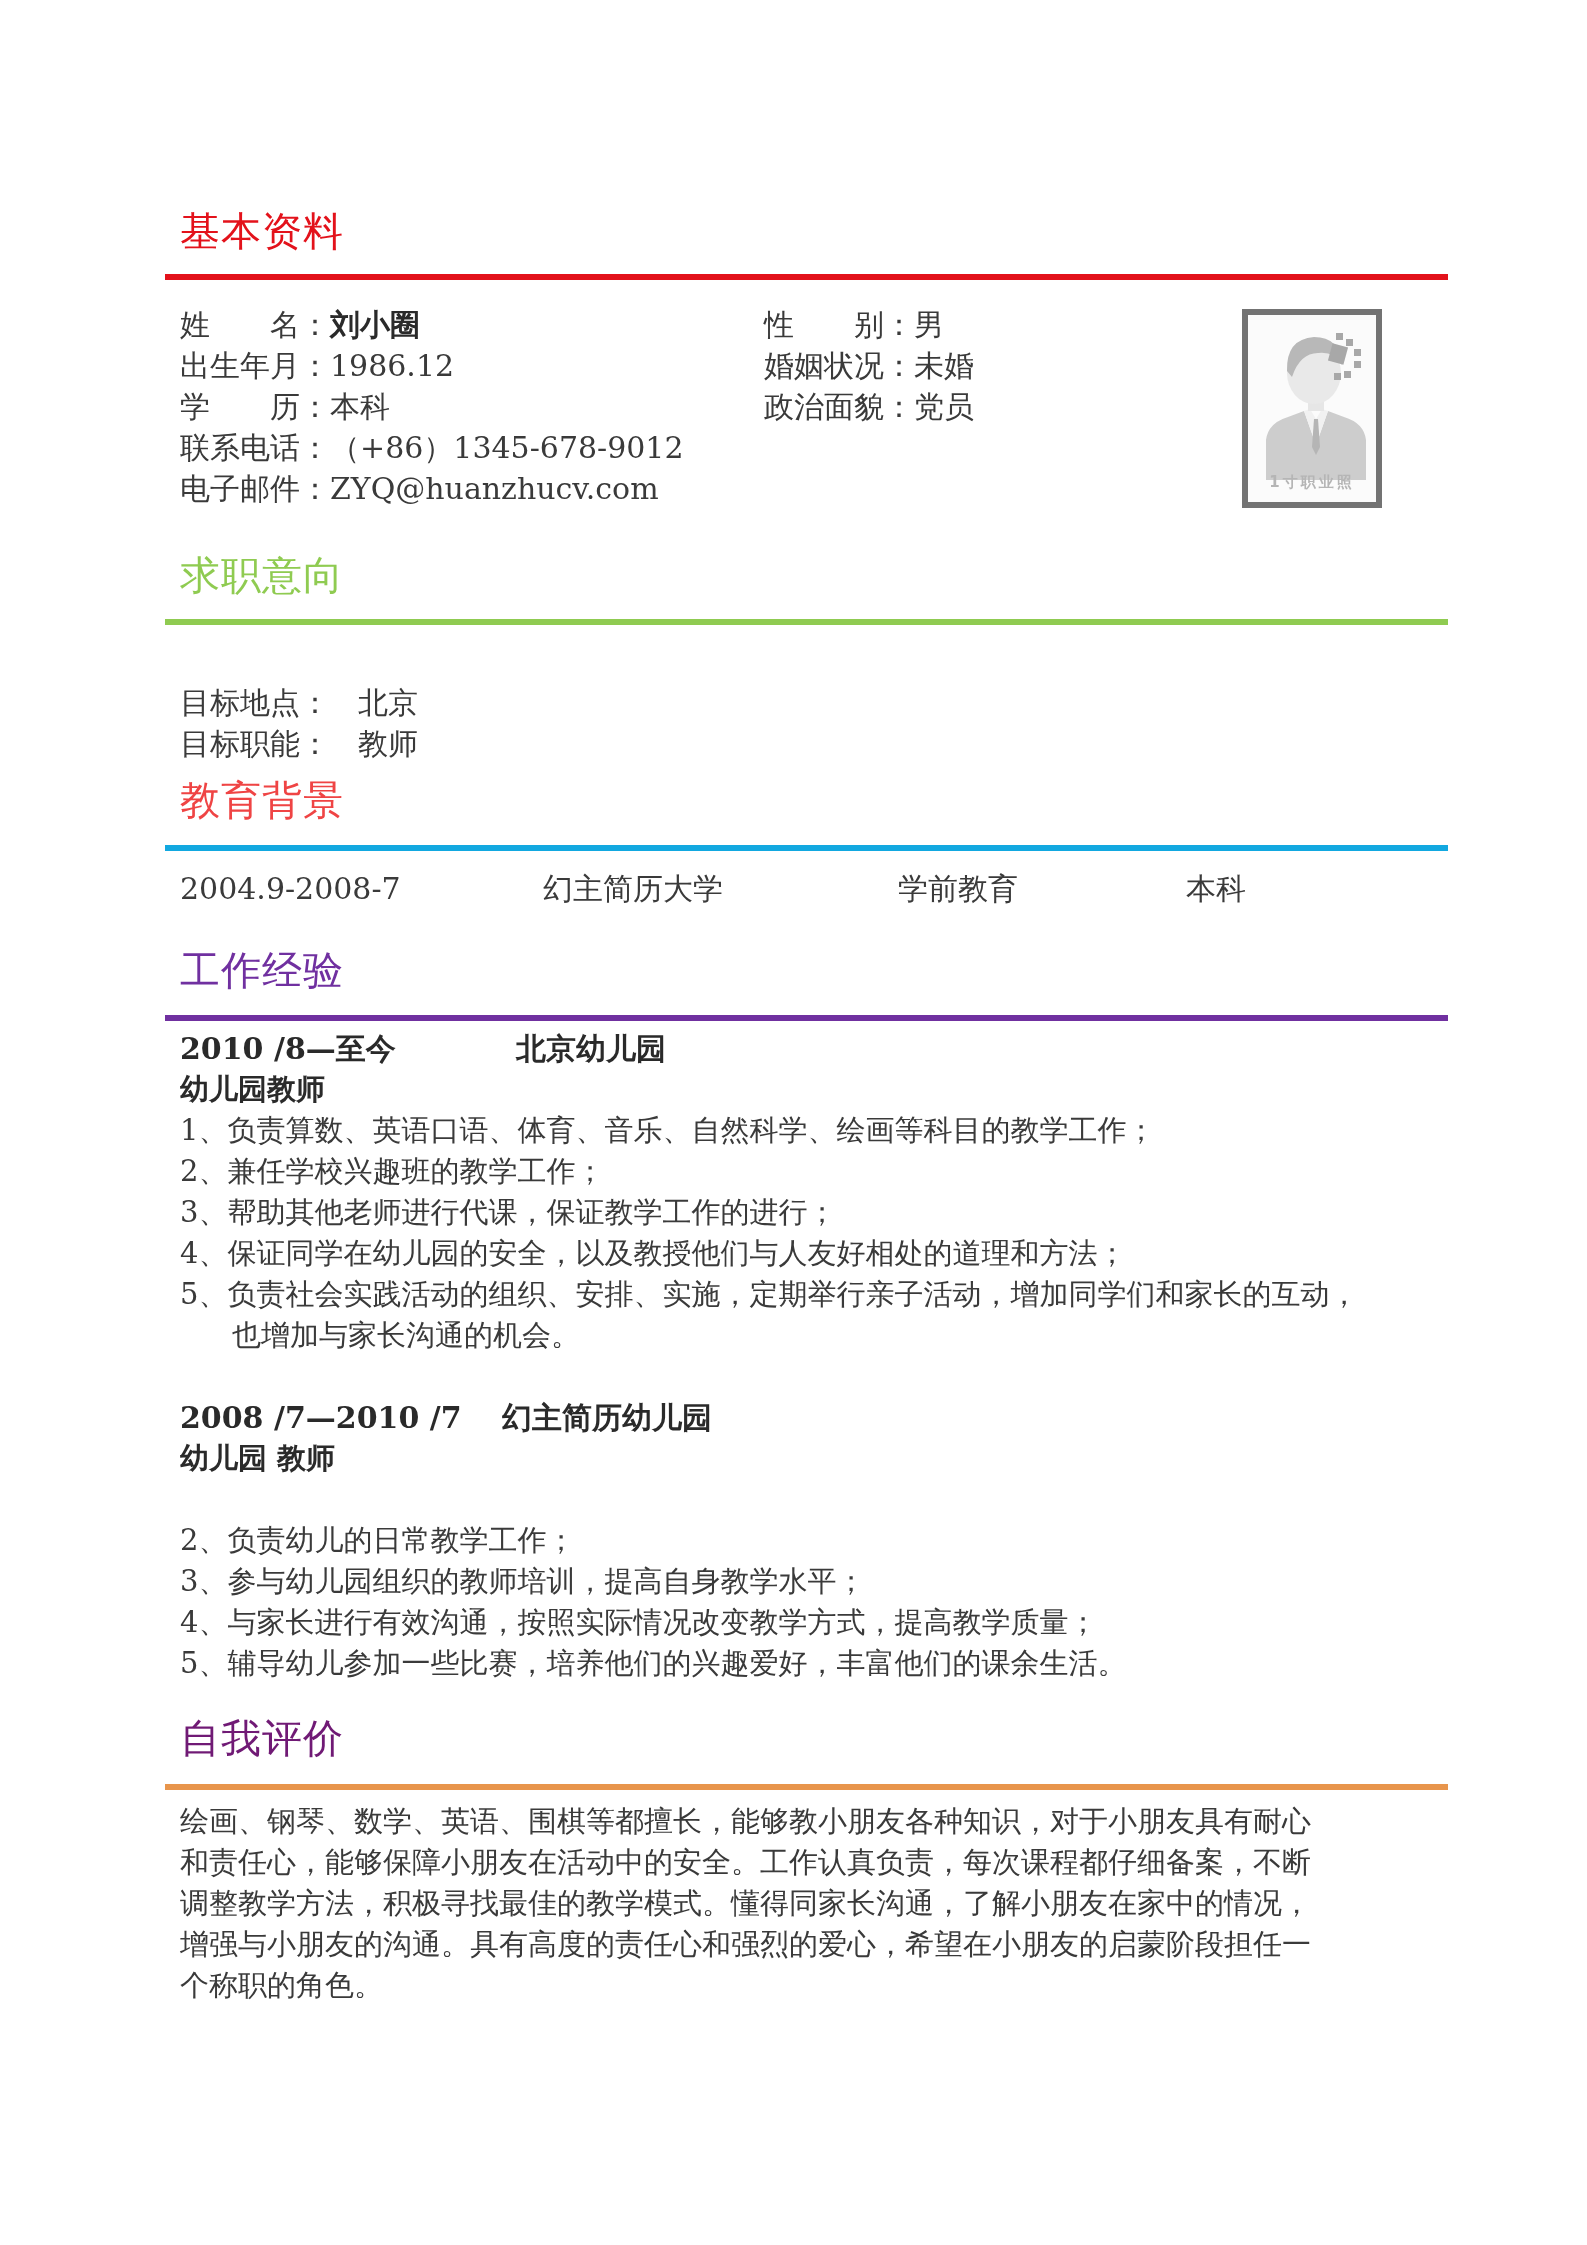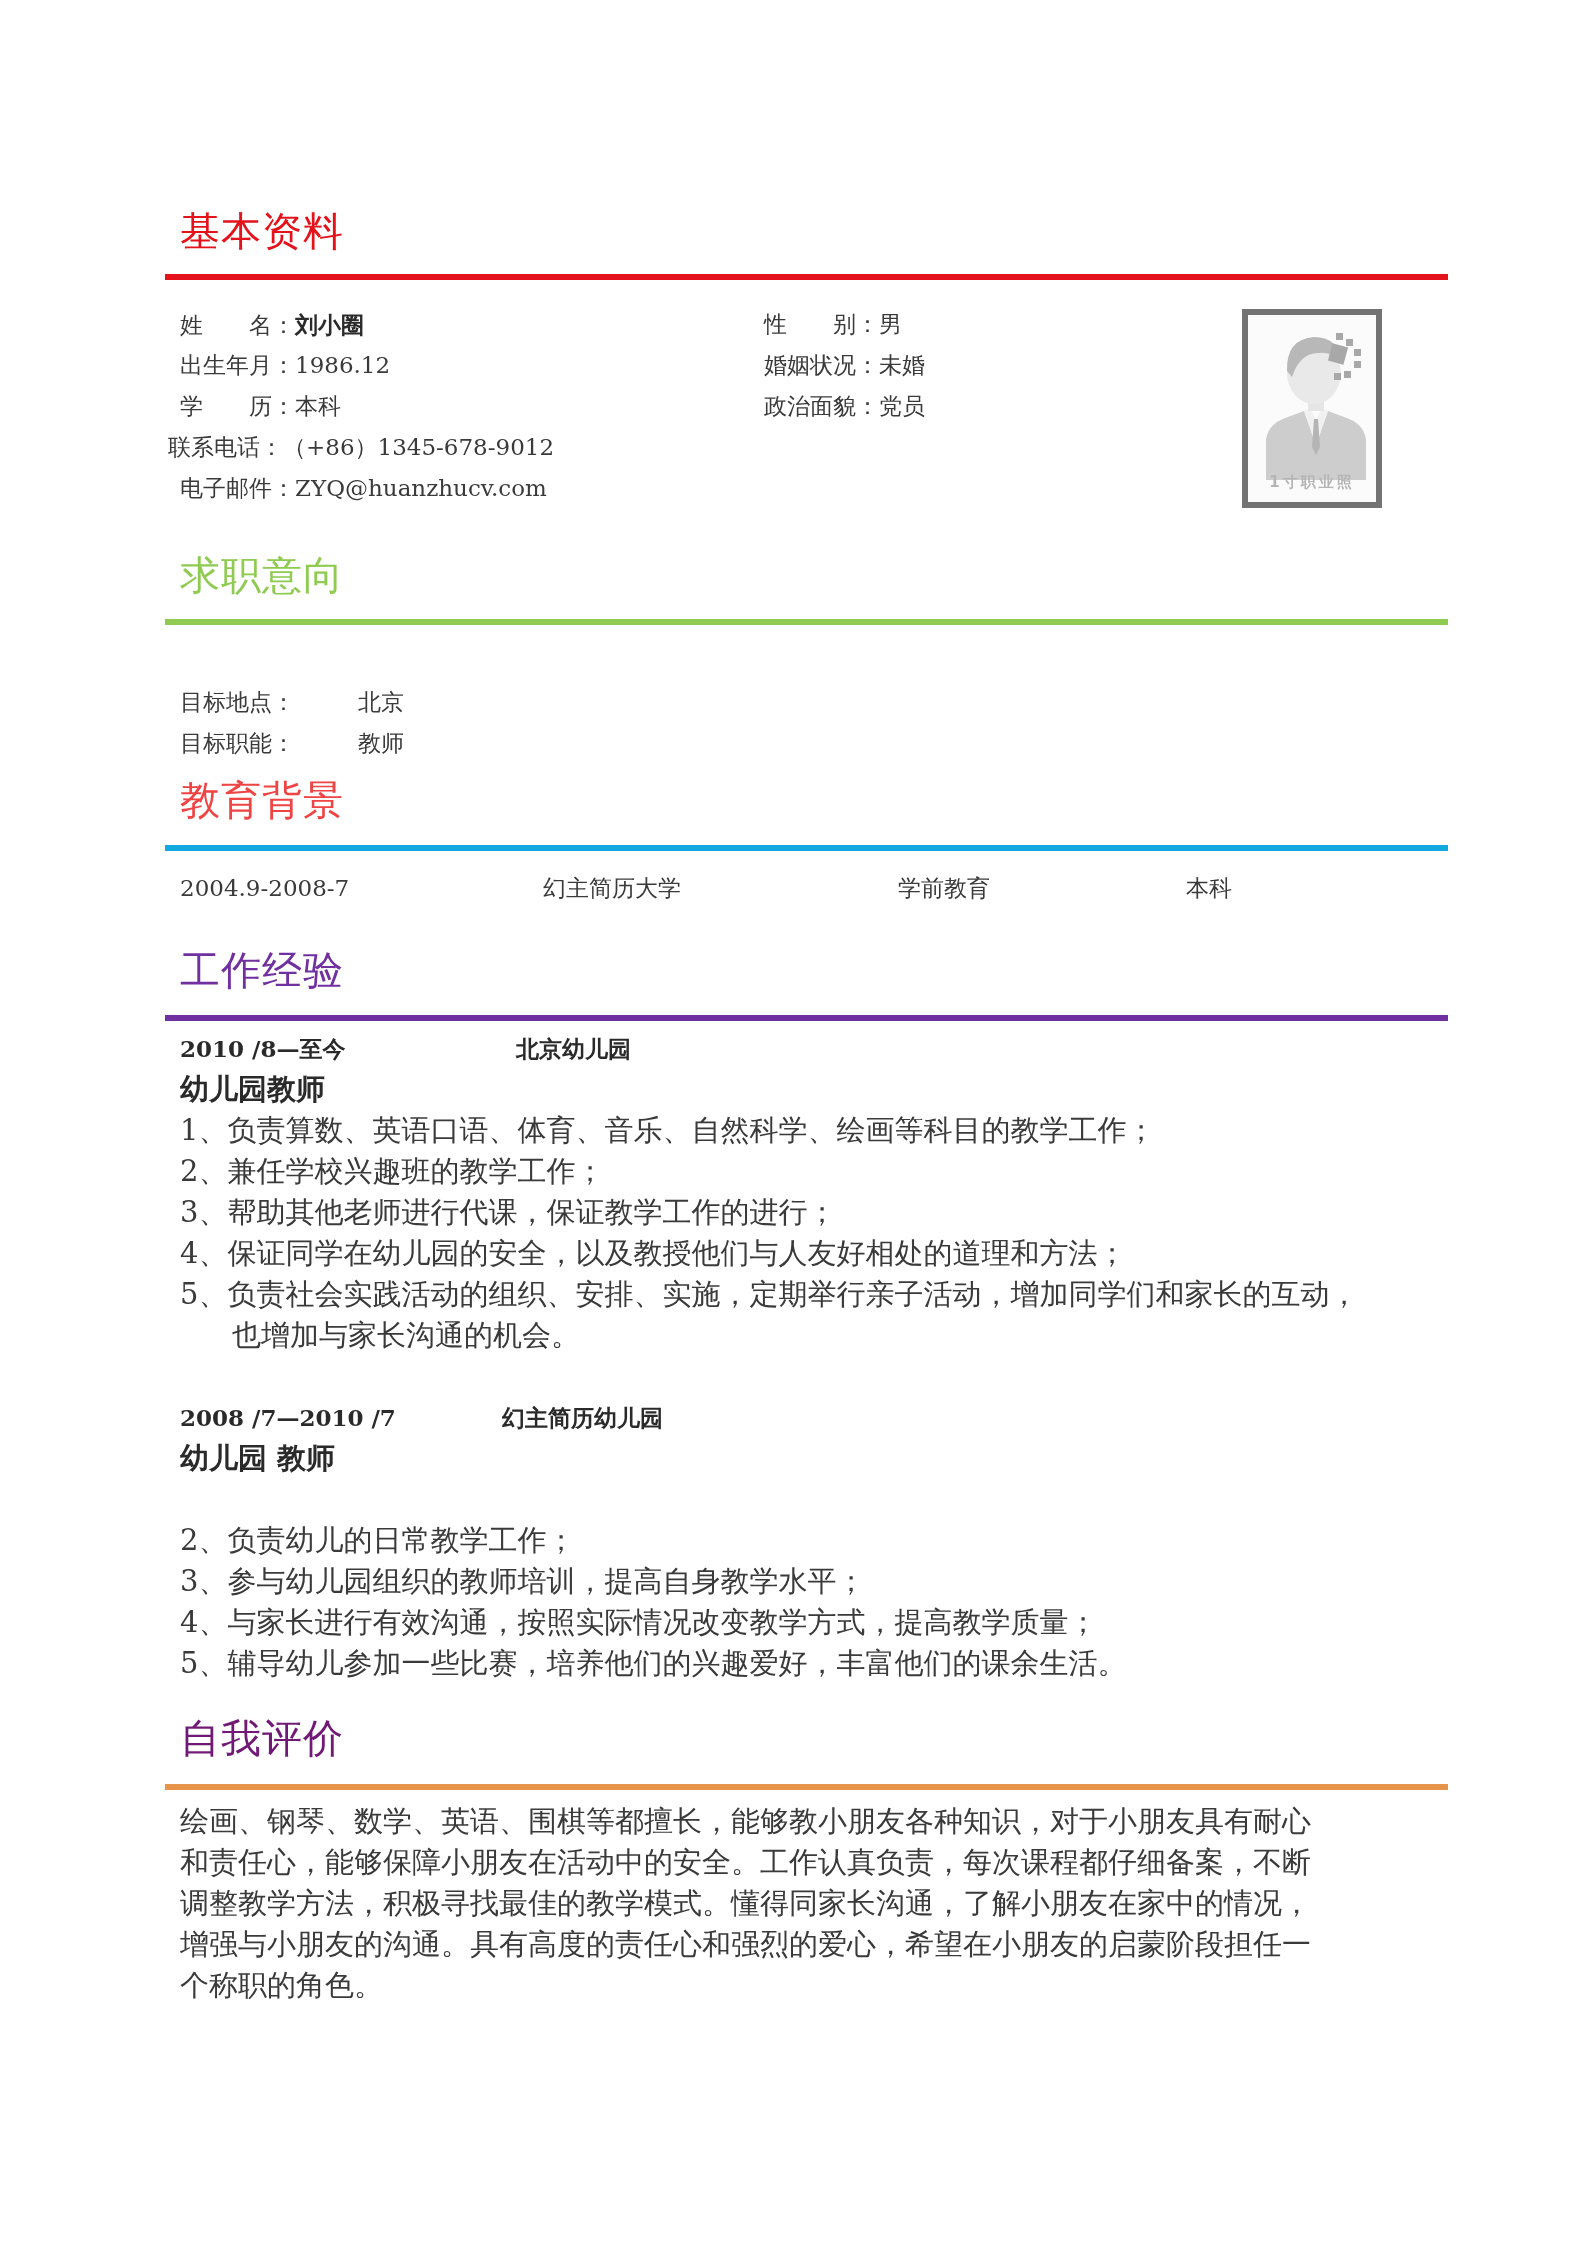--- a/index.html
+++ b/index.html
@@ -1,21 +1,21 @@
 <!DOCTYPE html>
 <html><head>
 <meta charset="utf-8">
 <style>
   html, body { margin:0; padding:0; background:#ffffff; }
   body { width:1587px; height:2245px; position:relative; overflow:hidden;
          font-family:"DejaVu Serif","Liberation Serif",serif; color:#3a3a3a; }
   .page { position:absolute; left:0; top:0; width:1587px; height:2245px; }
   .sec-title { position:absolute; left:180px; font-size:40px; line-height:48px; letter-spacing:1px; margin:0; font-weight:normal; }
   .sec-line { position:absolute; left:165px; width:1283px; height:6px; }
-  .row { position:absolute; font-size:23px; line-height:41px; white-space:nowrap; }
+  .row { position:absolute; font-size:30px; line-height:41px; white-space:nowrap; }
   .lbl { display:inline-block; }
   .val { display:inline-block; }
   .bold { font-weight:bold; color:#2a2a2a; }
   .photo { position:absolute; left:1242px; top:309px; width:140px; height:199px; border:6px solid #737373; background:#fbfbfb; box-sizing:border-box; }
   .photo svg { position:absolute; left:0; top:0; }
   .photo-cap { position:absolute; left:0; right:0; bottom:10px; text-align:center; font-size:15px; color:#b5b5b5; letter-spacing:3px; font-family:"DejaVu Sans","Liberation Sans",sans-serif; font-weight:bold; }
   .list-line { position:absolute; left:180px; font-size:29px; line-height:41px; white-space:nowrap; }
   .indent { padding-left:52px; }
 </style>
 </head>
@@ -28,21 +28,21 @@
 
   <div class="row" style="left:180px;top:304px;">
     <span class="lbl">姓　　名：</span><span class="val bold">刘小圈</span>
   </div>
   <div class="row" style="left:180px;top:345px;">
     <span class="lbl">出生年月：</span><span class="val">1986.12</span>
   </div>
   <div class="row" style="left:180px;top:386px;">
     <span class="lbl">学　　历：</span><span class="val">本科</span>
   </div>
-  <div class="row" style="left:168px;top:427px;">
+  <div class="row" style="left:180px;top:427px;">
     <span class="lbl">联系电话：</span><span class="val">（+86）1345-678-9012</span>
   </div>
   <div class="row" style="left:180px;top:468px;">
     <span class="lbl">电子邮件：</span><span class="val">ZYQ@huanzhucv.com</span>
   </div>
 
   <div class="row" style="left:764px;top:304px;">
     <span class="lbl">性　　别：</span><span class="val">男</span>
   </div>
   <div class="row" style="left:764px;top:345px;">

